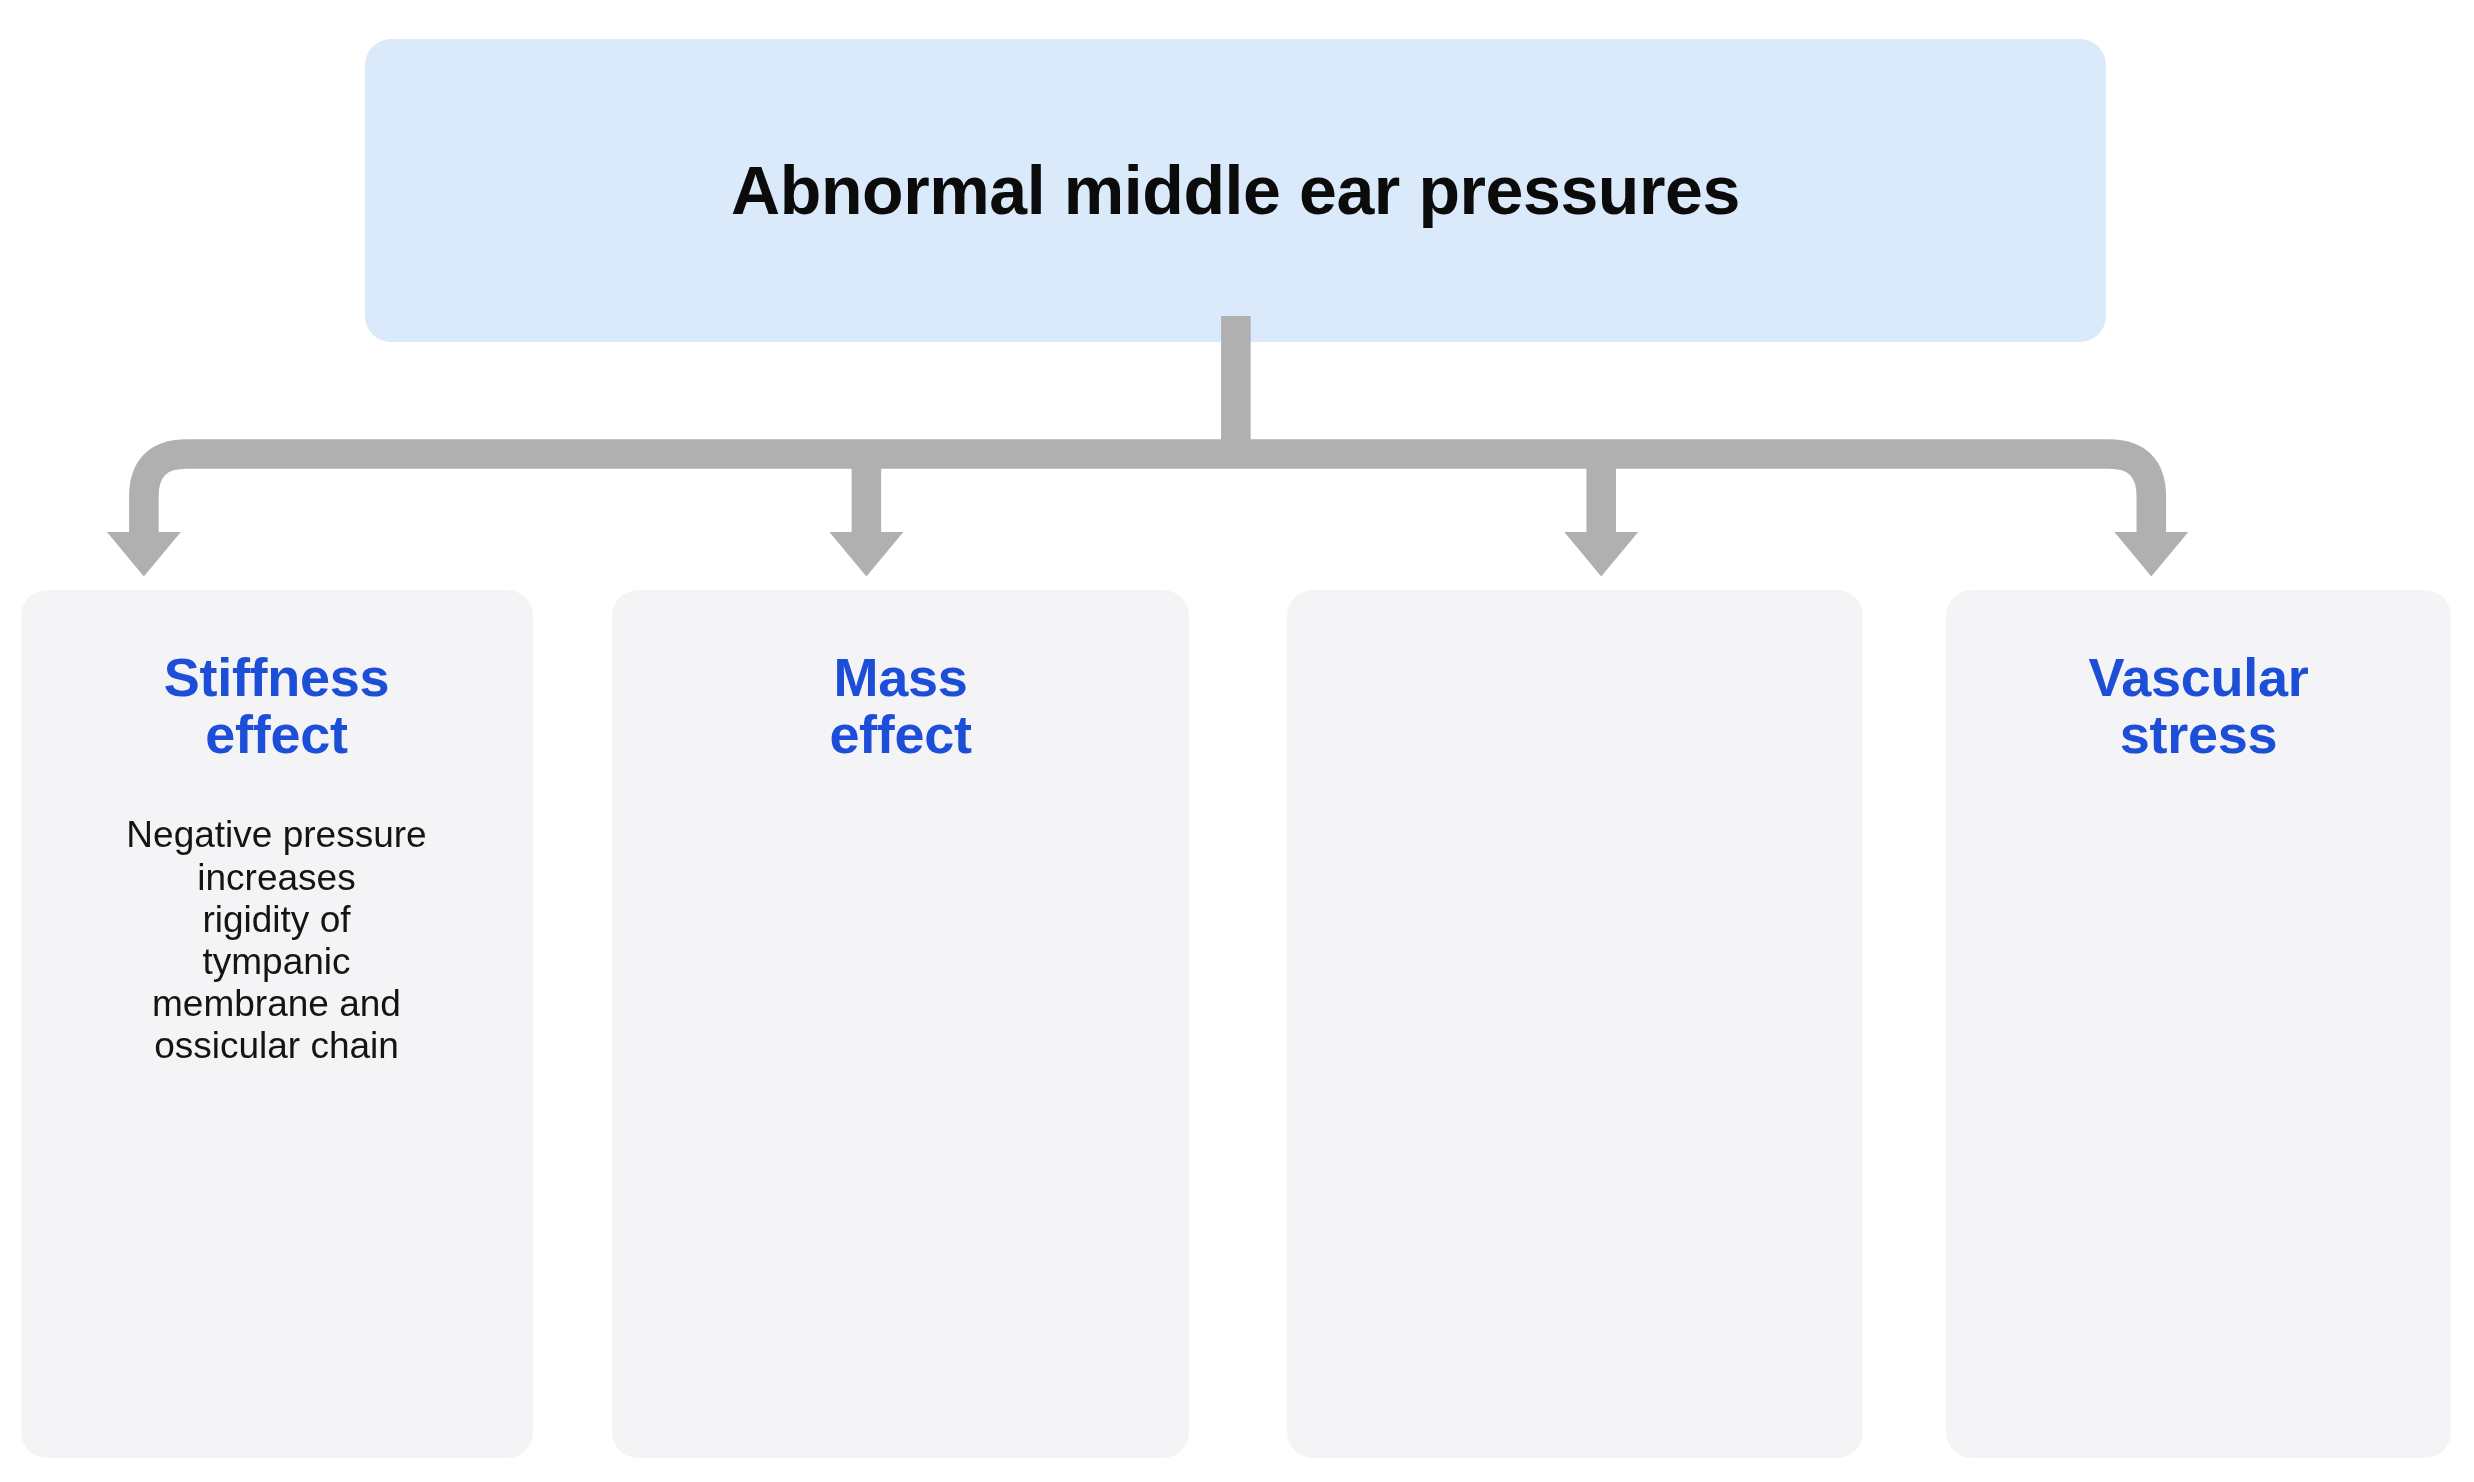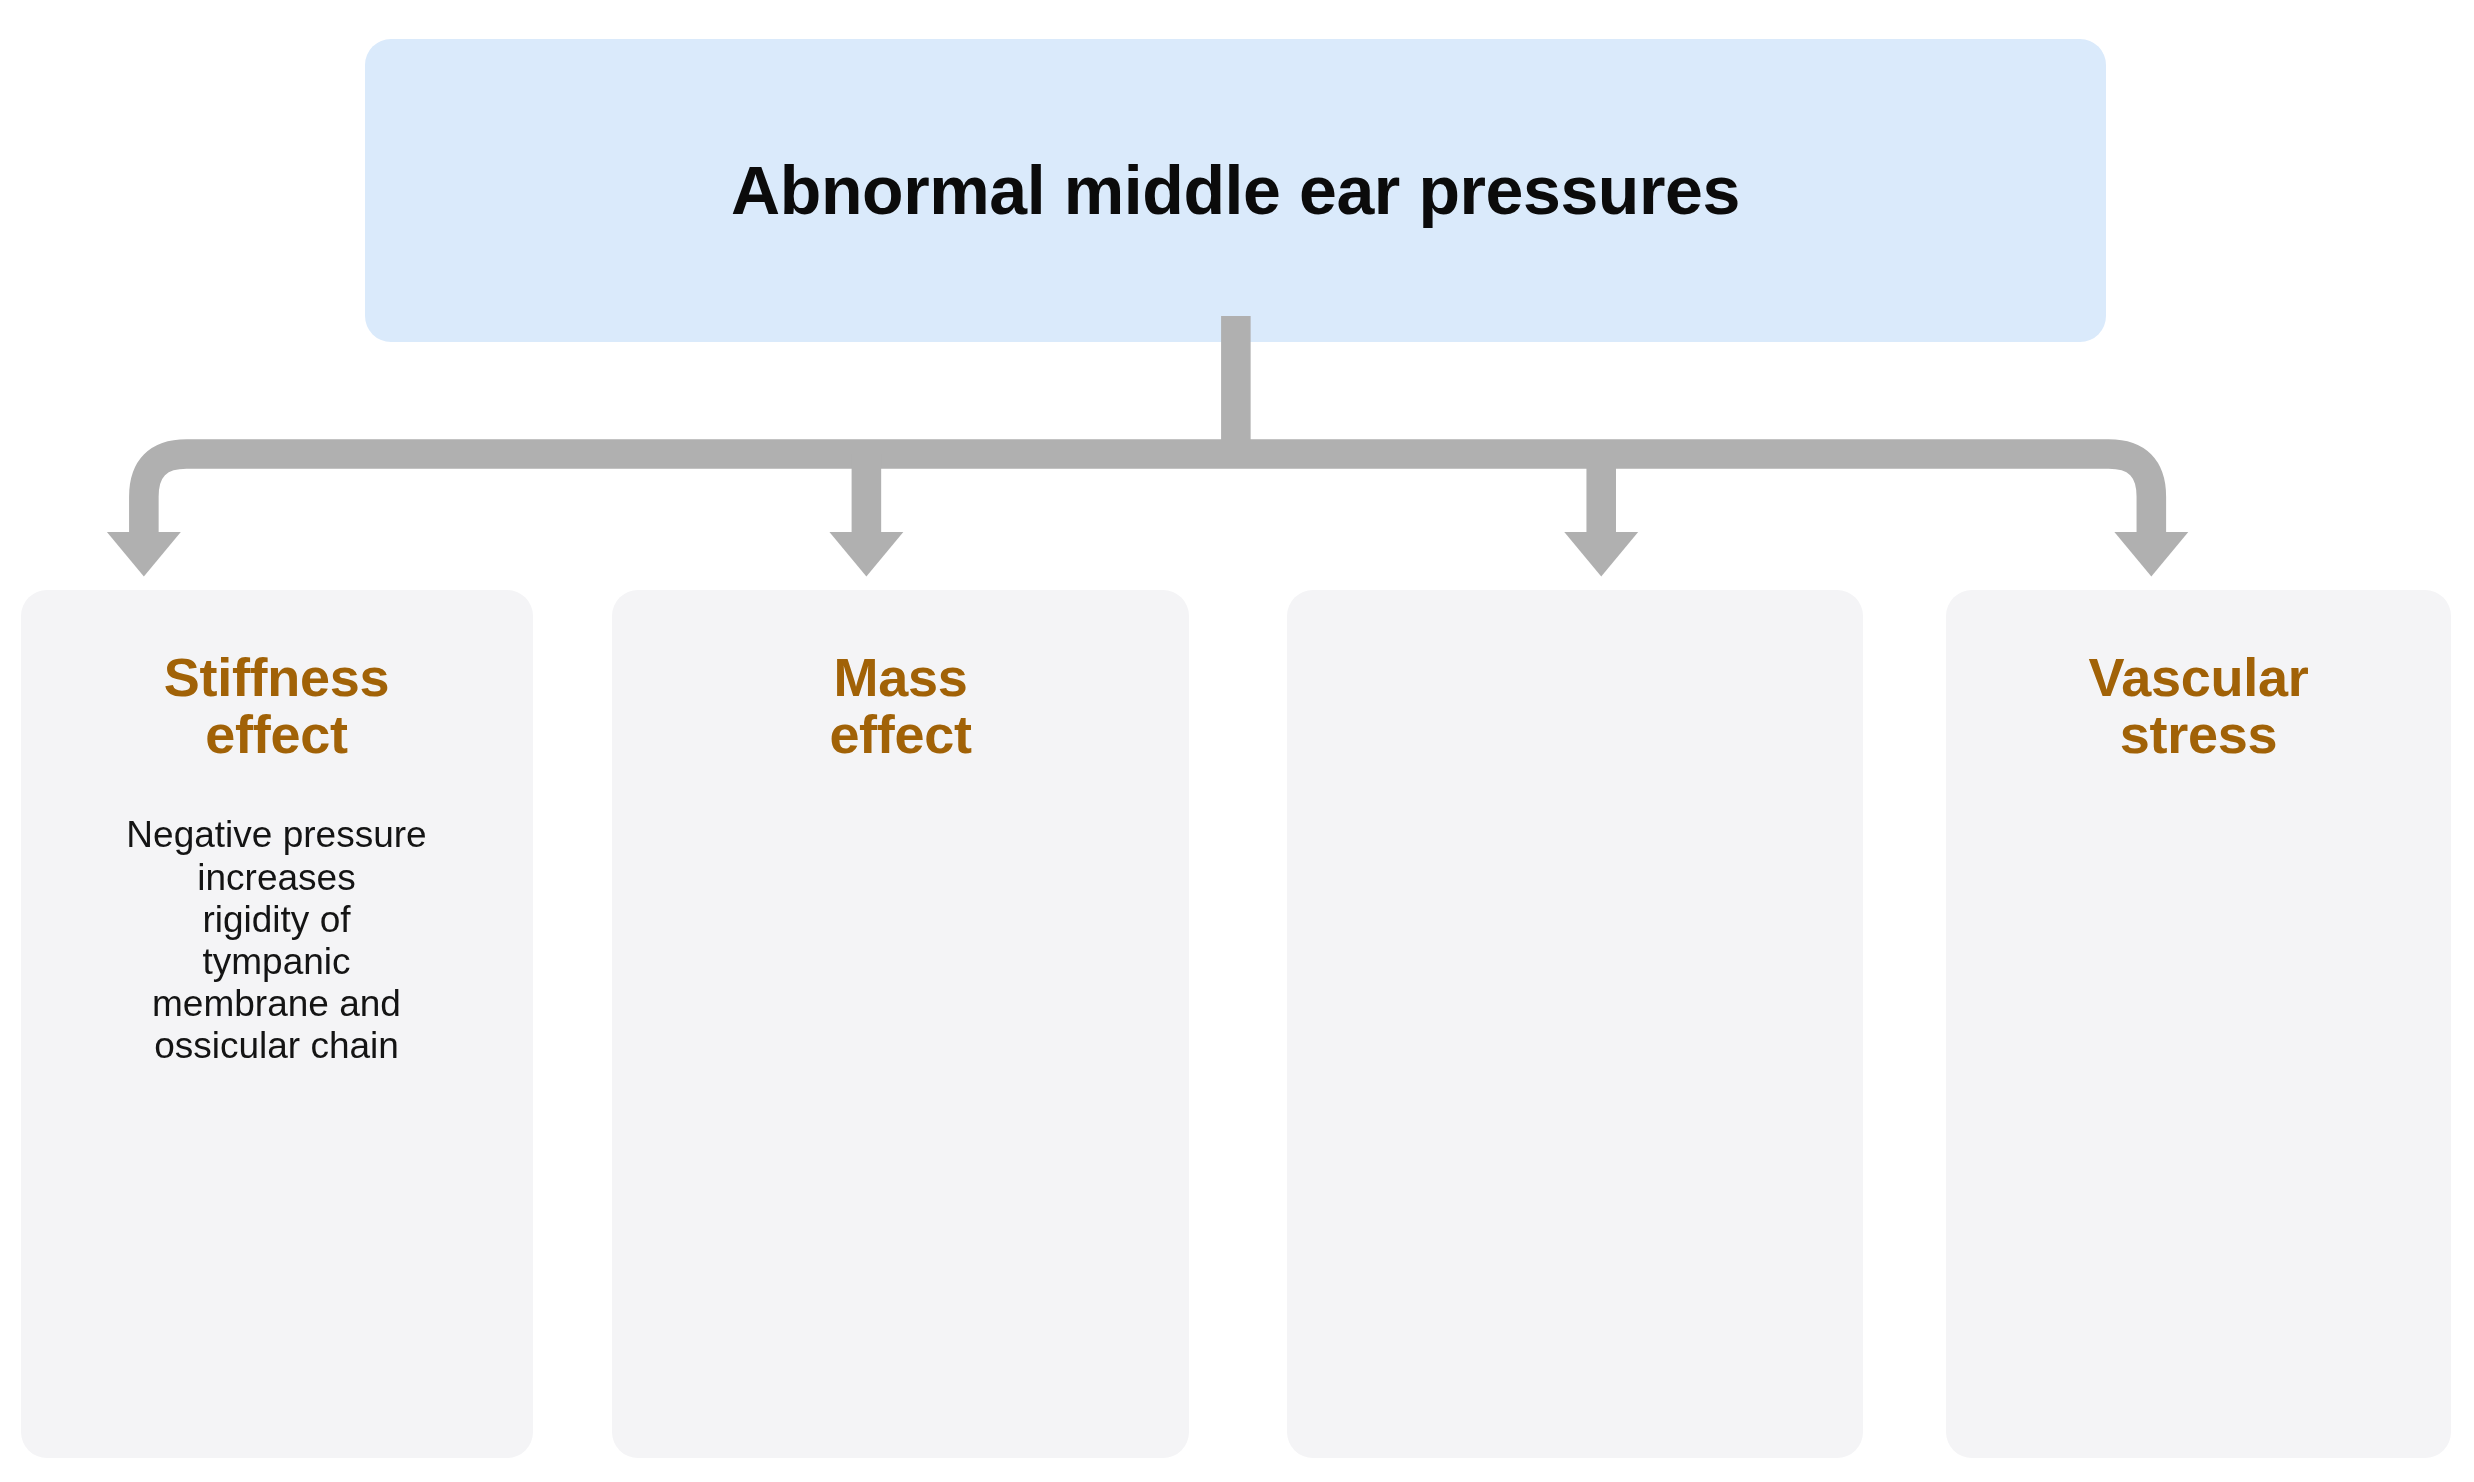--- a/index.html
+++ b/index.html
@@ -71,21 +71,21 @@
     align-items: center;
   }
   .card-1 { left: 20.5px;   width: 512px; }
   .card-2 { left: 612px;  width: 577px; gap: 44px; }
   .card-3 { left: 1287px; width: 576px; }
   .card-4 { left: 1946px; width: 505px; }
 
   .card-title {
     font-size: 54px;
     font-weight: bold;
-    color: #a16207;
+    color: #1d4ed8;
     line-height: 1.06;
     text-align: center;
     letter-spacing: -0.3px;
     margin: 0;
     white-space: pre-line;
   }
   .card-body {
     font-size: 37px;
     font-weight: normal;
     color: #141414;

